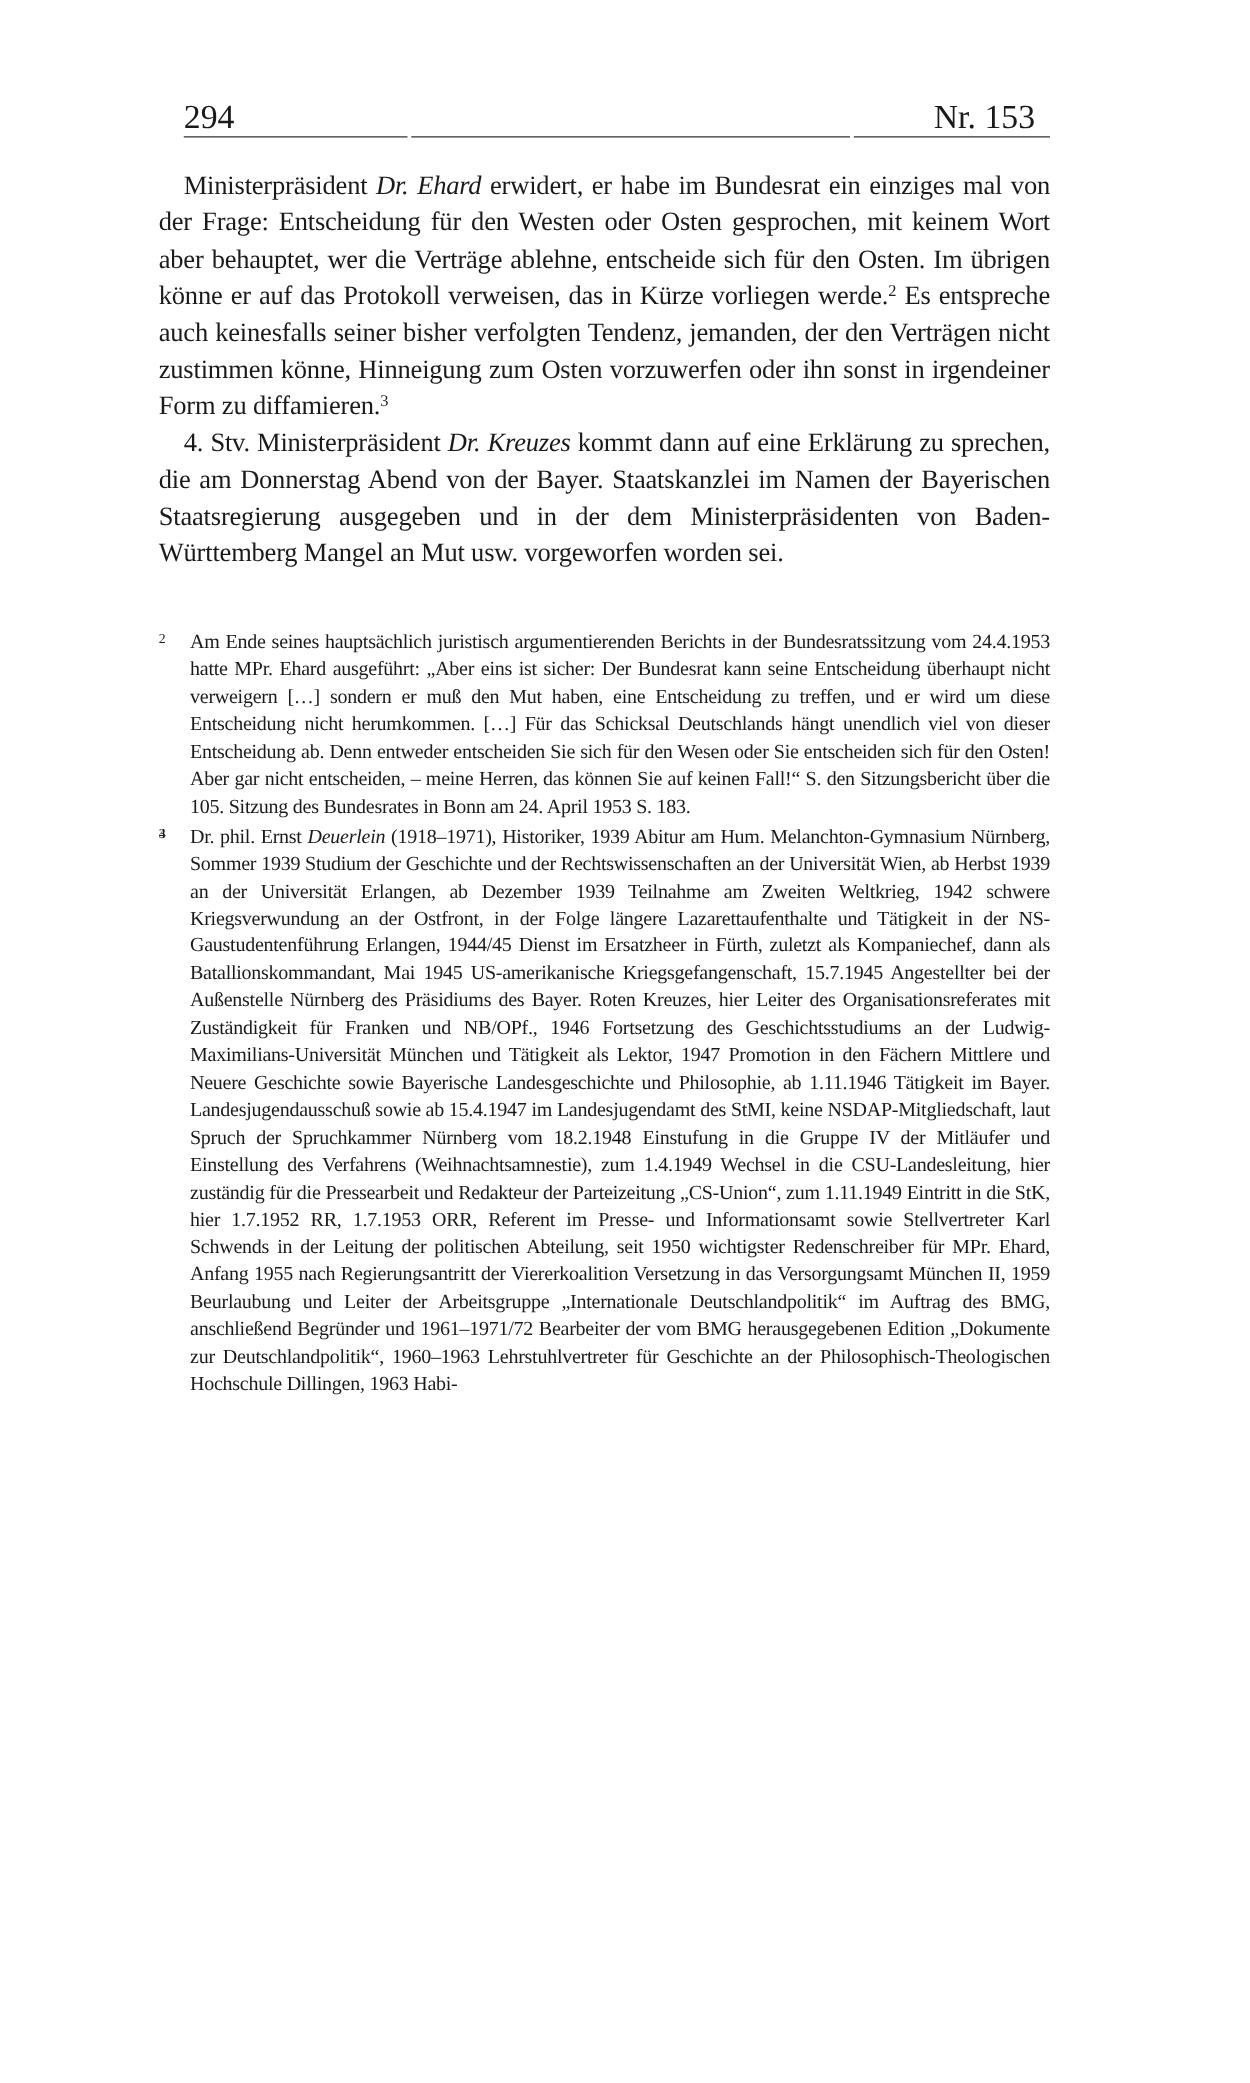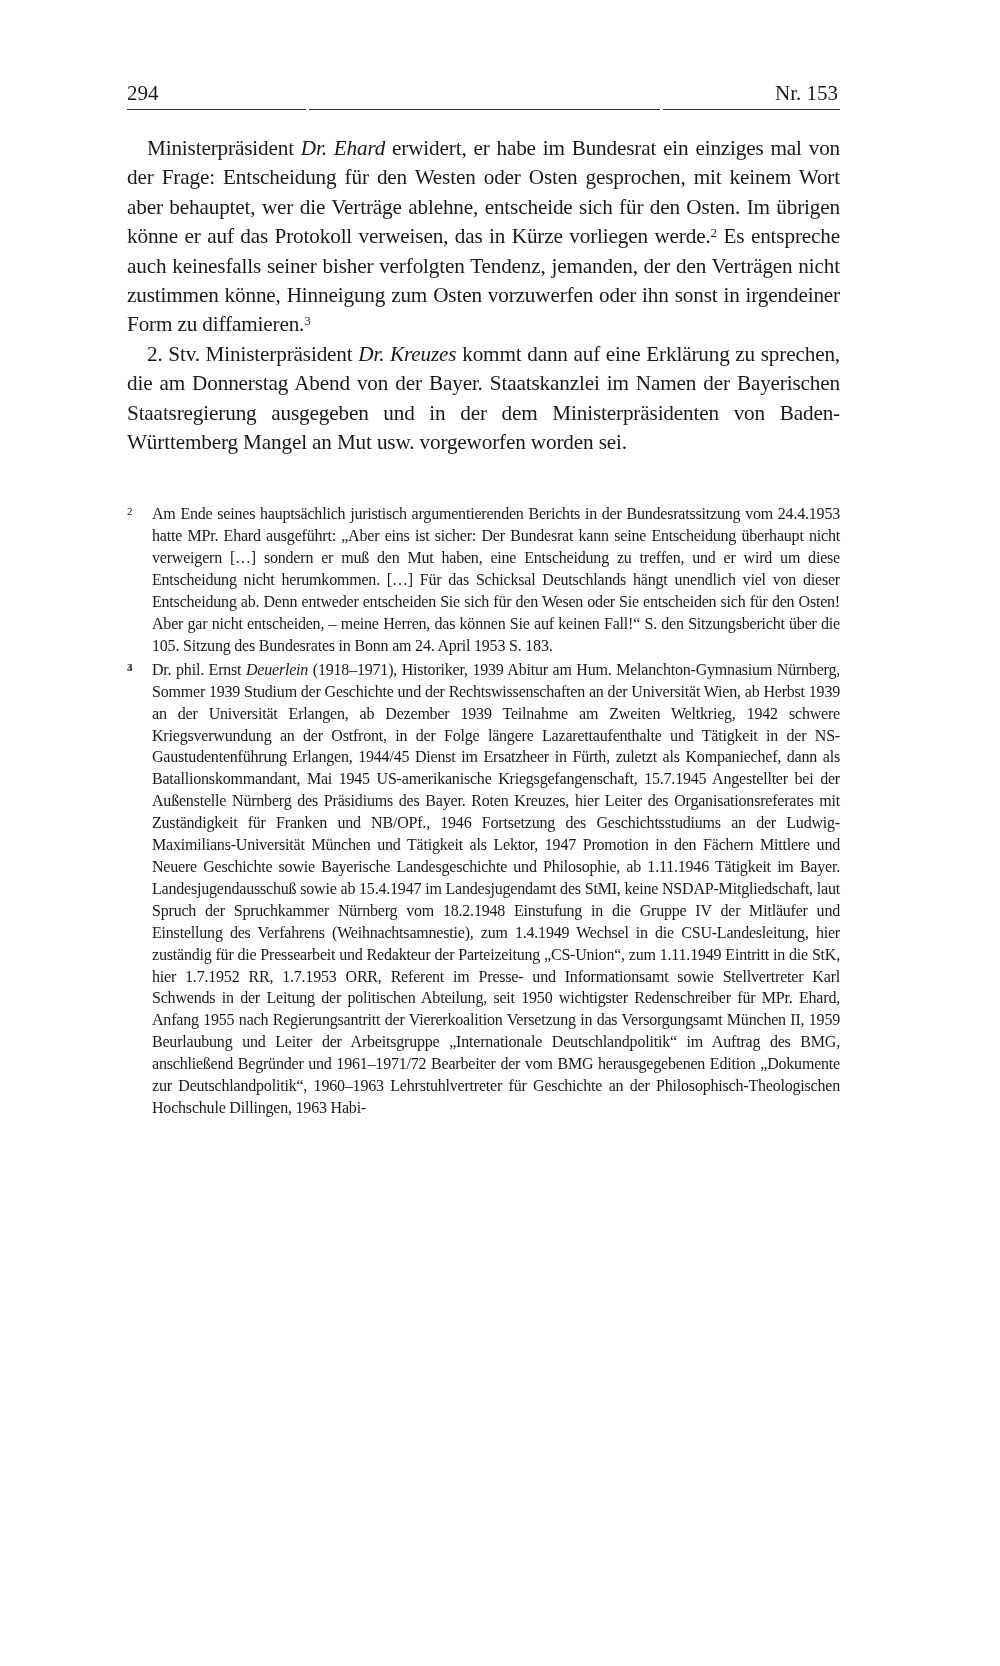--- a/index.html
+++ b/index.html
@@ -1,22 +1,22 @@
 <!DOCTYPE html>
 <html><head>
 <meta charset="utf-8">
 <style>
   html, body { margin: 0; padding: 0; background: #ffffff; }
   body { width: 1000px; height: 1666px; position: relative; color: #1a1a1a;
          font-family: "Liberation Serif", "DejaVu Serif", serif; }
   .page { position: absolute; left: 127px; top: 78px; width: 713px; }
-  .header { position: relative; height: 34px; font-size: 21px; line-height: 30px; }
+  .header { position: relative; height: 34px; font-size: 27px; line-height: 30px; margin-left: 20px; }
   .header .left { position: absolute; left: 0; top: 0; }
   .header .center { position: absolute; left: 0; right: 0; top: 0; text-align: center; }
-  .header .right { position: absolute; right: 2px; top: 0; }
+  .header .right { position: absolute; right: 12px; top: 0; }
   .header-rule { position: absolute; left: 0; right: 0; top: 31px; height: 0;
                  border-top: 1px solid #333; }
   .header-gap { position: absolute; top: 30px; width: 3px; height: 3px; background: #fff; }
   .body { margin-top: 22px; font-size: 21.2px; line-height: 29.4px; text-align: justify;
           letter-spacing: -0.15px; }
   .body p { margin: 0; text-indent: 20px; }
   .fn-area { margin-top: 46px; font-size: 16px; line-height: 21.9px; text-align: justify;
              letter-spacing: -0.2px; }
   .fn { position: relative; padding-left: 25px; margin: 0 0 2px 0; }
   .fn .num { position: absolute; left: 0; top: -2px; font-size: 11px; }
@@ -30,21 +30,21 @@
   <div class="header">
     <span class="left">294</span>
     <span class="right">Nr. 153</span>
     <div class="header-rule"></div>
     <div class="header-gap" style="left:179px"></div>
     <div class="header-gap" style="left:533px"></div>
   </div>
 
   <div class="body">
     <p><span>Ministerpräsident </span><i>Dr. Ehard</i><span> erwidert, er habe im Bundesrat ein einziges mal von der Frage: Entscheidung für den Westen oder Osten gesprochen, mit keinem Wort aber behauptet, wer die Verträge ablehne, entscheide sich für den Osten. Im übrigen könne er auf das Protokoll verweisen, das in Kürze vorliegen werde.</span><sup>2</sup><span> Es entspreche auch keinesfalls seiner bisher verfolgten Tendenz, jemanden, der den Verträgen nicht zustimmen könne, Hinneigung zum Osten vorzuwerfen oder ihn sonst in irgendeiner Form zu diffamieren.</span><sup>3</sup></p>
-    <p><span>2. Stv. Ministerpräsident </span><i>Dr. Kreuzes</i><span> kommt dann auf eine Erklärung zu sprechen, die am Donnerstag Abend von der Bayer. Staatskanzlei im Namen der Bayerischen Staatsregierung ausgegeben und in der dem Ministerpräsidenten von Baden-Württemberg Mangel an Mut usw. vorgeworfen worden sei.</span></p>
+    <p><span>4. Stv. Ministerpräsident </span><i>Dr. Kreuzes</i><span> kommt dann auf eine Erklärung zu sprechen, die am Donnerstag Abend von der Bayer. Staatskanzlei im Namen der Bayerischen Staatsregierung ausgegeben und in der dem Ministerpräsidenten von Baden-Württemberg Mangel an Mut usw. vorgeworfen worden sei.</span></p>
   </div>
 
   <div class="fn-area">
     <div class="fn">
       <span class="num">2</span>
       <span class="fn-text"><span>Am Ende seines hauptsächlich juristisch argumentierenden Berichts in der Bundesratssitzung vom 24.4.1953 hatte MPr. Ehard ausgeführt: „Aber eins ist sicher: Der Bundesrat kann seine Entscheidung überhaupt nicht verweigern […] sondern er muß den Mut haben, eine Entscheidung zu treffen, und er wird um diese Entscheidung nicht herumkommen. […] Für das Schicksal Deutschlands hängt unendlich viel von dieser Entscheidung ab. Denn entweder entscheiden Sie sich für den Wesen oder Sie entscheiden sich für den Osten! Aber gar nicht entscheiden, – meine Herren, das können Sie auf keinen Fall!“ S. den Sitzungsbericht über die 105. Sitzung des Bundesrates in Bonn am 24. April 1953 S. 183.</span></span>
     </div>
     <div class="fn">
       <span class="num">3</span>
     </div>

